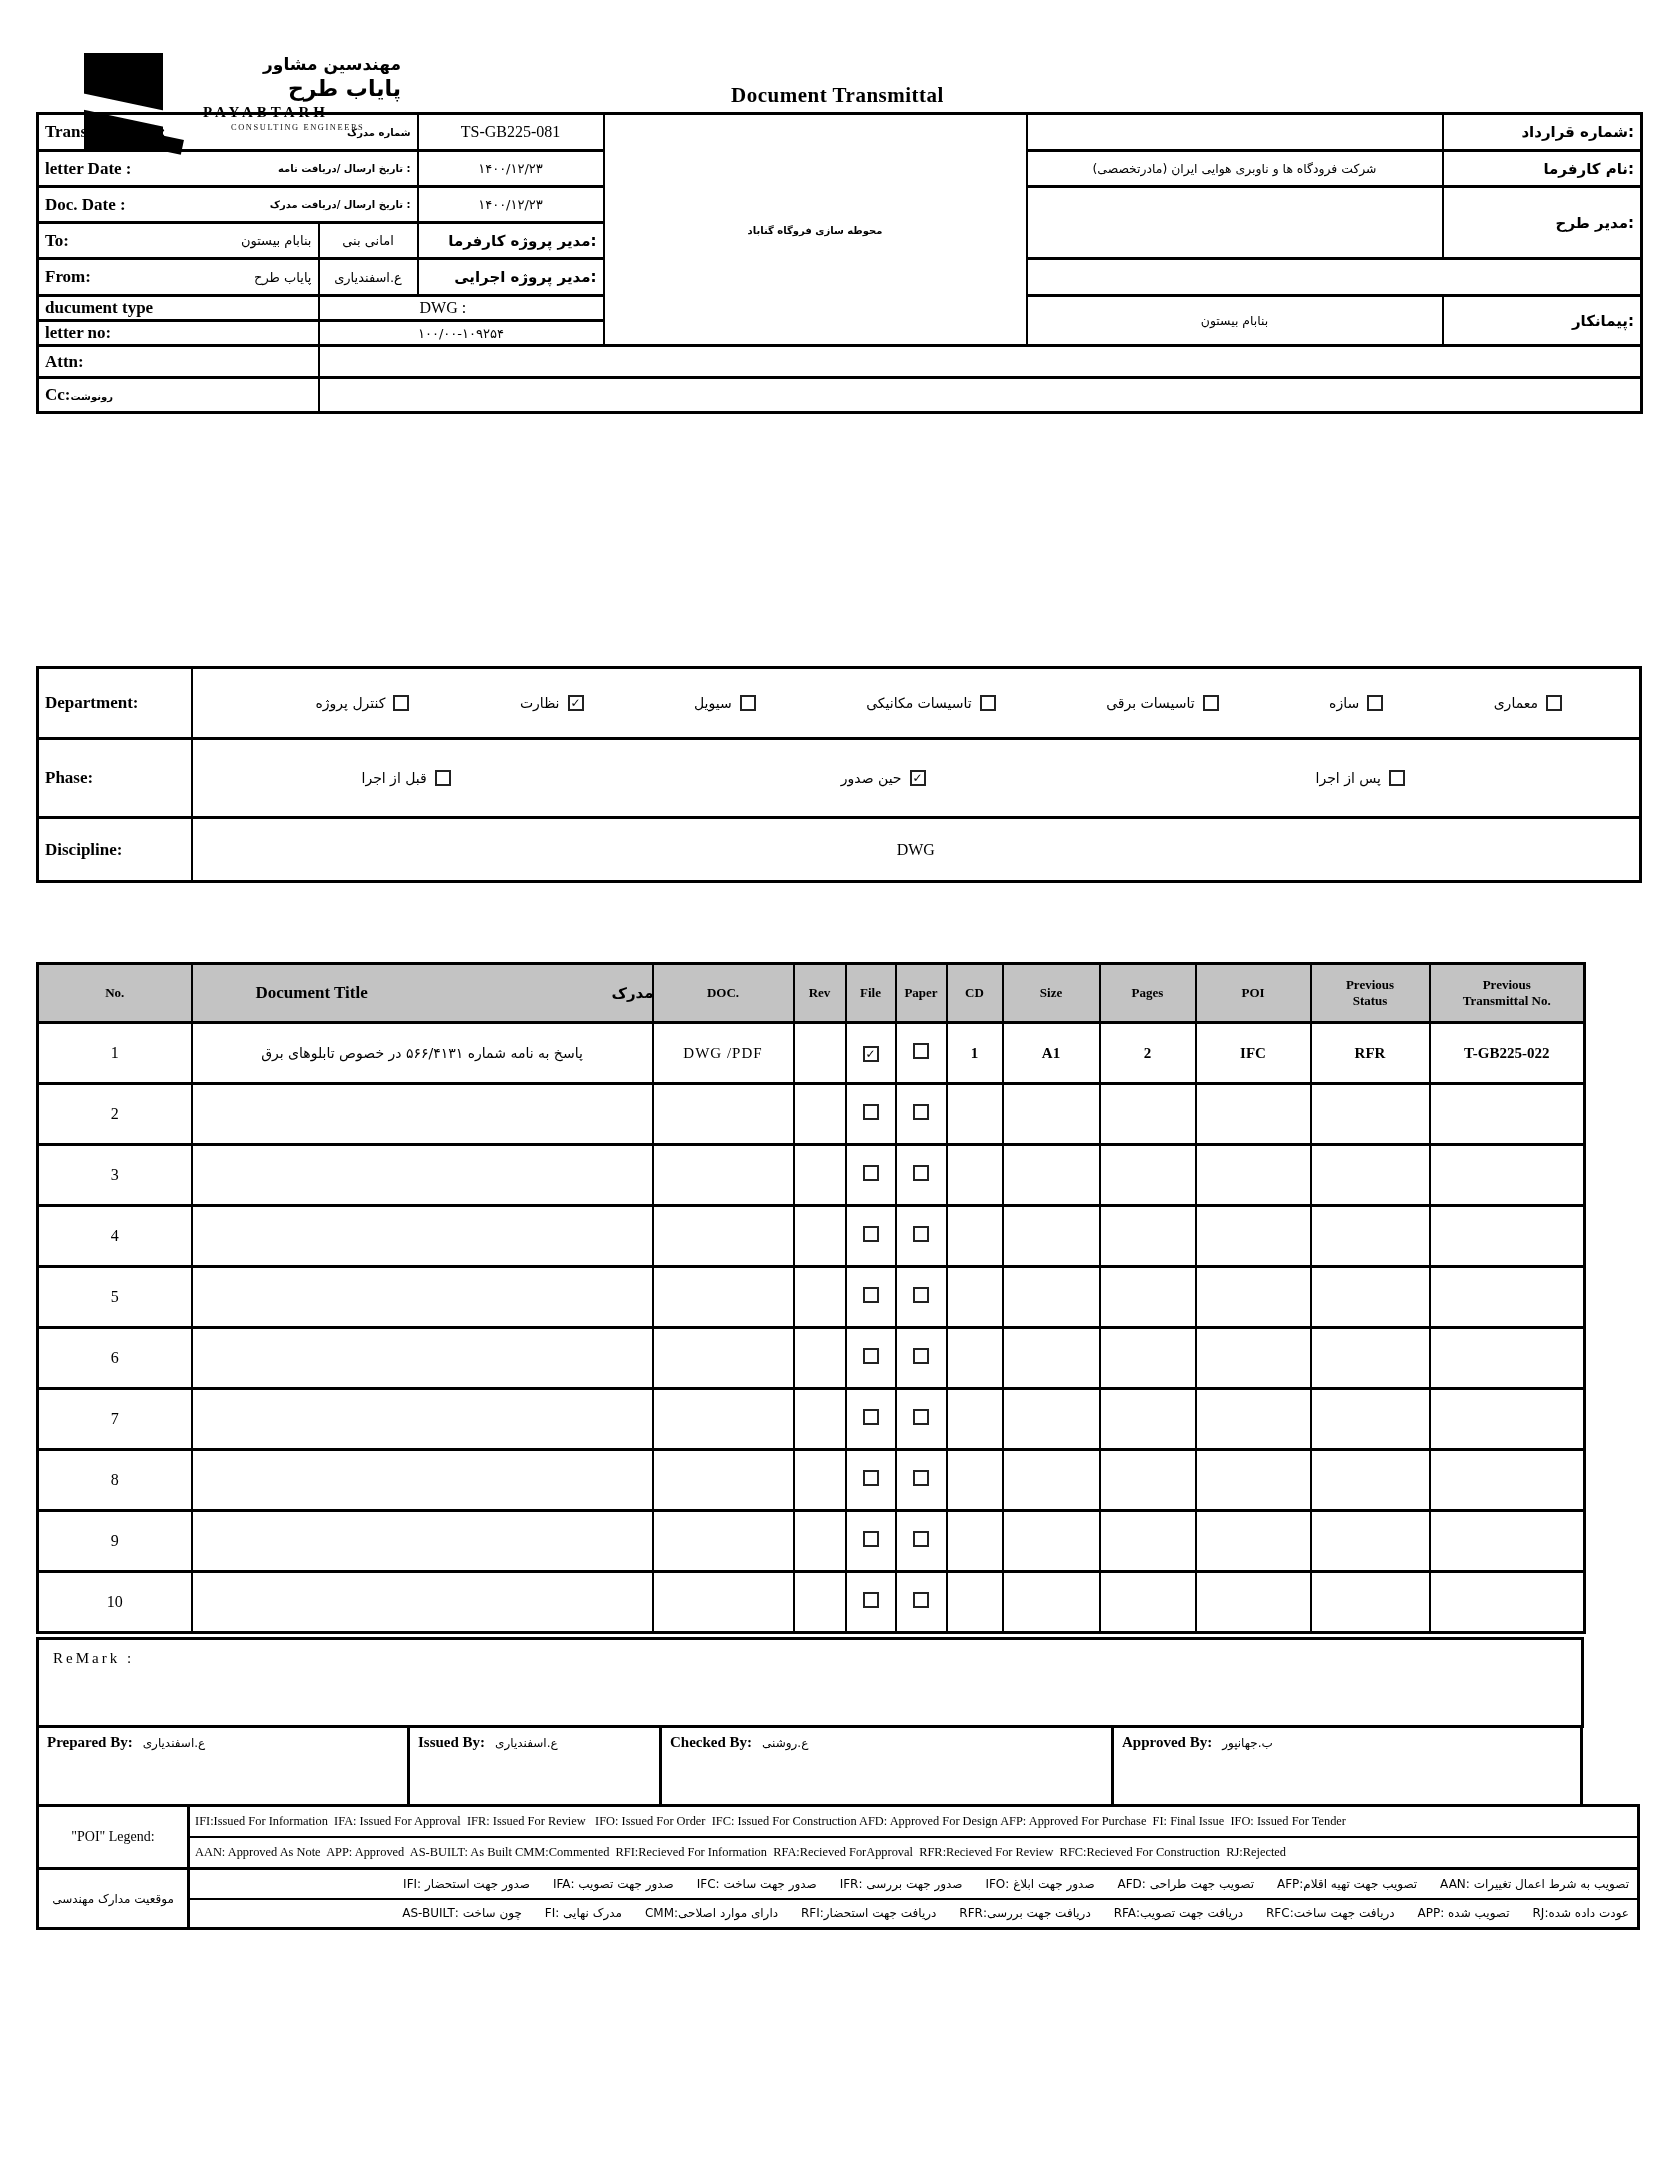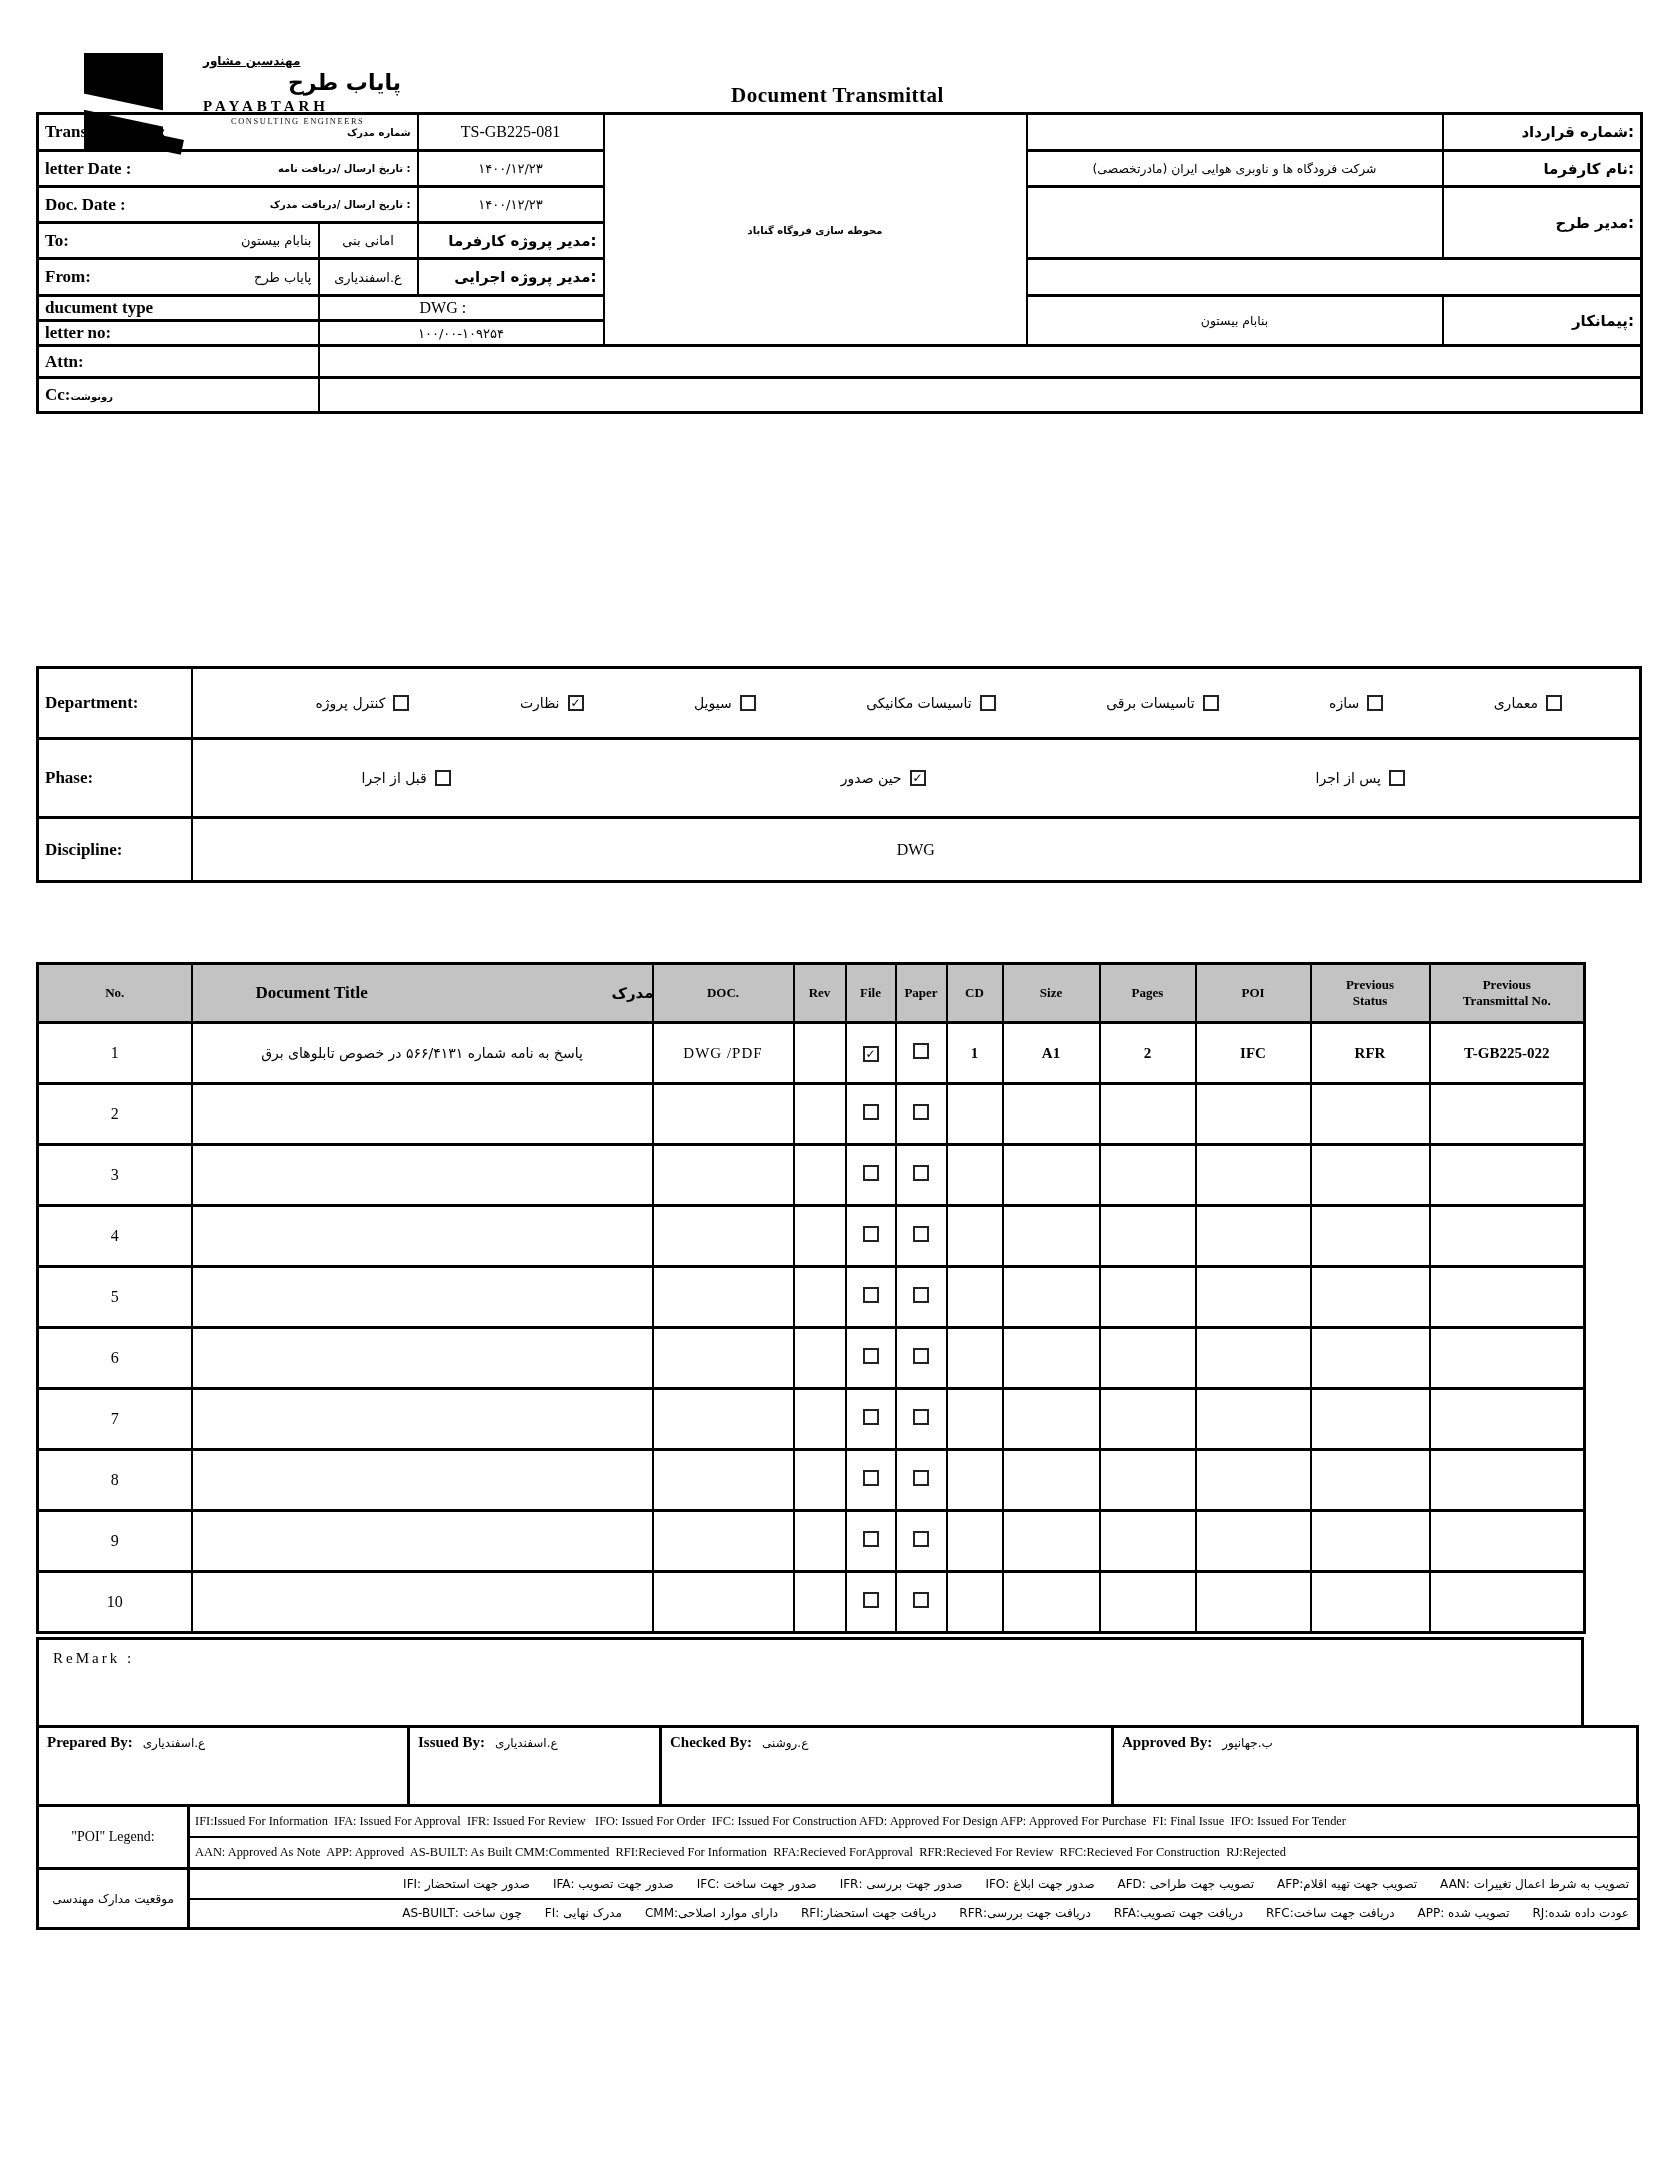--- a/index.html
+++ b/index.html
@@ -7,21 +7,21 @@
     width:1675px;height:2178px;position:relative;background:#ffffff;color:#000;
     font-family:"Liberation Serif","DejaVu Serif",serif;
   }
   .fa{font-family:"DejaVu Sans",sans-serif;}
   
   #logo{position:absolute;left:84px;top:53px;width:79px;height:96px;}
   .lg-black{position:absolute;left:0;top:0;width:79px;height:96px;background:#000;}
   .lg-tail{position:absolute;left:42px;top:81px;width:57px;height:15px;background:#000;transform:rotate(12deg);}
   .lg-swoosh{position:absolute;left:-10px;top:51px;width:117px;height:16px;background:#fff;border-radius:9px;transform:rotate(12deg);}
   #brand{position:absolute;left:203px;top:55px;width:198px;line-height:1.15;}
-  .brand-fa-tag{font-size:12px;font-weight:bold;text-decoration:underline;}
+  .brand-fa-tag{text-align:right;font-size:17px;font-weight:bold;}
   .brand-fa-name{text-align:right;font-size:22px;font-weight:bold;margin-top:1px;}
   .brand-en-name{font-size:15px;font-weight:bold;letter-spacing:4px;margin-top:3px;}
   .brand-en-tag{font-size:8.4px;letter-spacing:1.6px;margin-left:28px;margin-top:2px;color:#111;}
   #doc-title{position:absolute;left:0;right:0;top:83px;text-align:center;font-size:21px;font-weight:bold;letter-spacing:0.5px;}
   
   table{border-collapse:collapse;table-layout:fixed;}
   td,th{border:2px solid #000;border-top-width:3px;border-bottom-width:3px;padding:0 6px;vertical-align:middle;overflow:hidden;font-size:15px;}
   .info,.dept,.docs{position:absolute;left:36px;}
   .info{top:112px;width:1604px;border:3px solid #000;}
   .dept{top:666px;width:1604px;border:3px solid #000;}
@@ -448,21 +448,21 @@
     <span class="sname fa">ع.اسفندیاری</span>
   </div>
   <div class="sig" style="width:255px">
     <span class="slbl">Issued By:</span>
     <span class="sname fa">ع.اسفندیاری</span>
   </div>
   <div class="sig" style="width:455px">
     <span class="slbl">Checked By:</span>
     <span class="sname fa">ع.روشنی</span>
   </div>
-  <div class="sig" style="width:528px">
+  <div class="sig" style="width:472px">
     <span class="slbl">Approved By:</span>
     <span class="sname fa">ب.جهانپور</span>
   </div>
 </div>
 
 <div id="poi-legend" class="legend">
   <div class="lg-lbl">"POI" Legend:</div>
   <div class="lg-body">
     <div class="lg-line">IFI:Issued For Information  IFA: Issued For Approval  IFR: Issued For Review   IFO: Issued For Order  IFC: Issued For Construction AFD: Approved For Design AFP: Approved For Purchase  FI: Final Issue  IFO: Issued For Tender</div>
     <div class="lg-line">AAN: Approved As Note  APP: Approved  AS-BUILT: As Built CMM:Commented  RFI:Recieved For Information  RFA:Recieved ForApproval  RFR:Recieved For Review  RFC:Recieved For Construction  RJ:Rejected</div>

